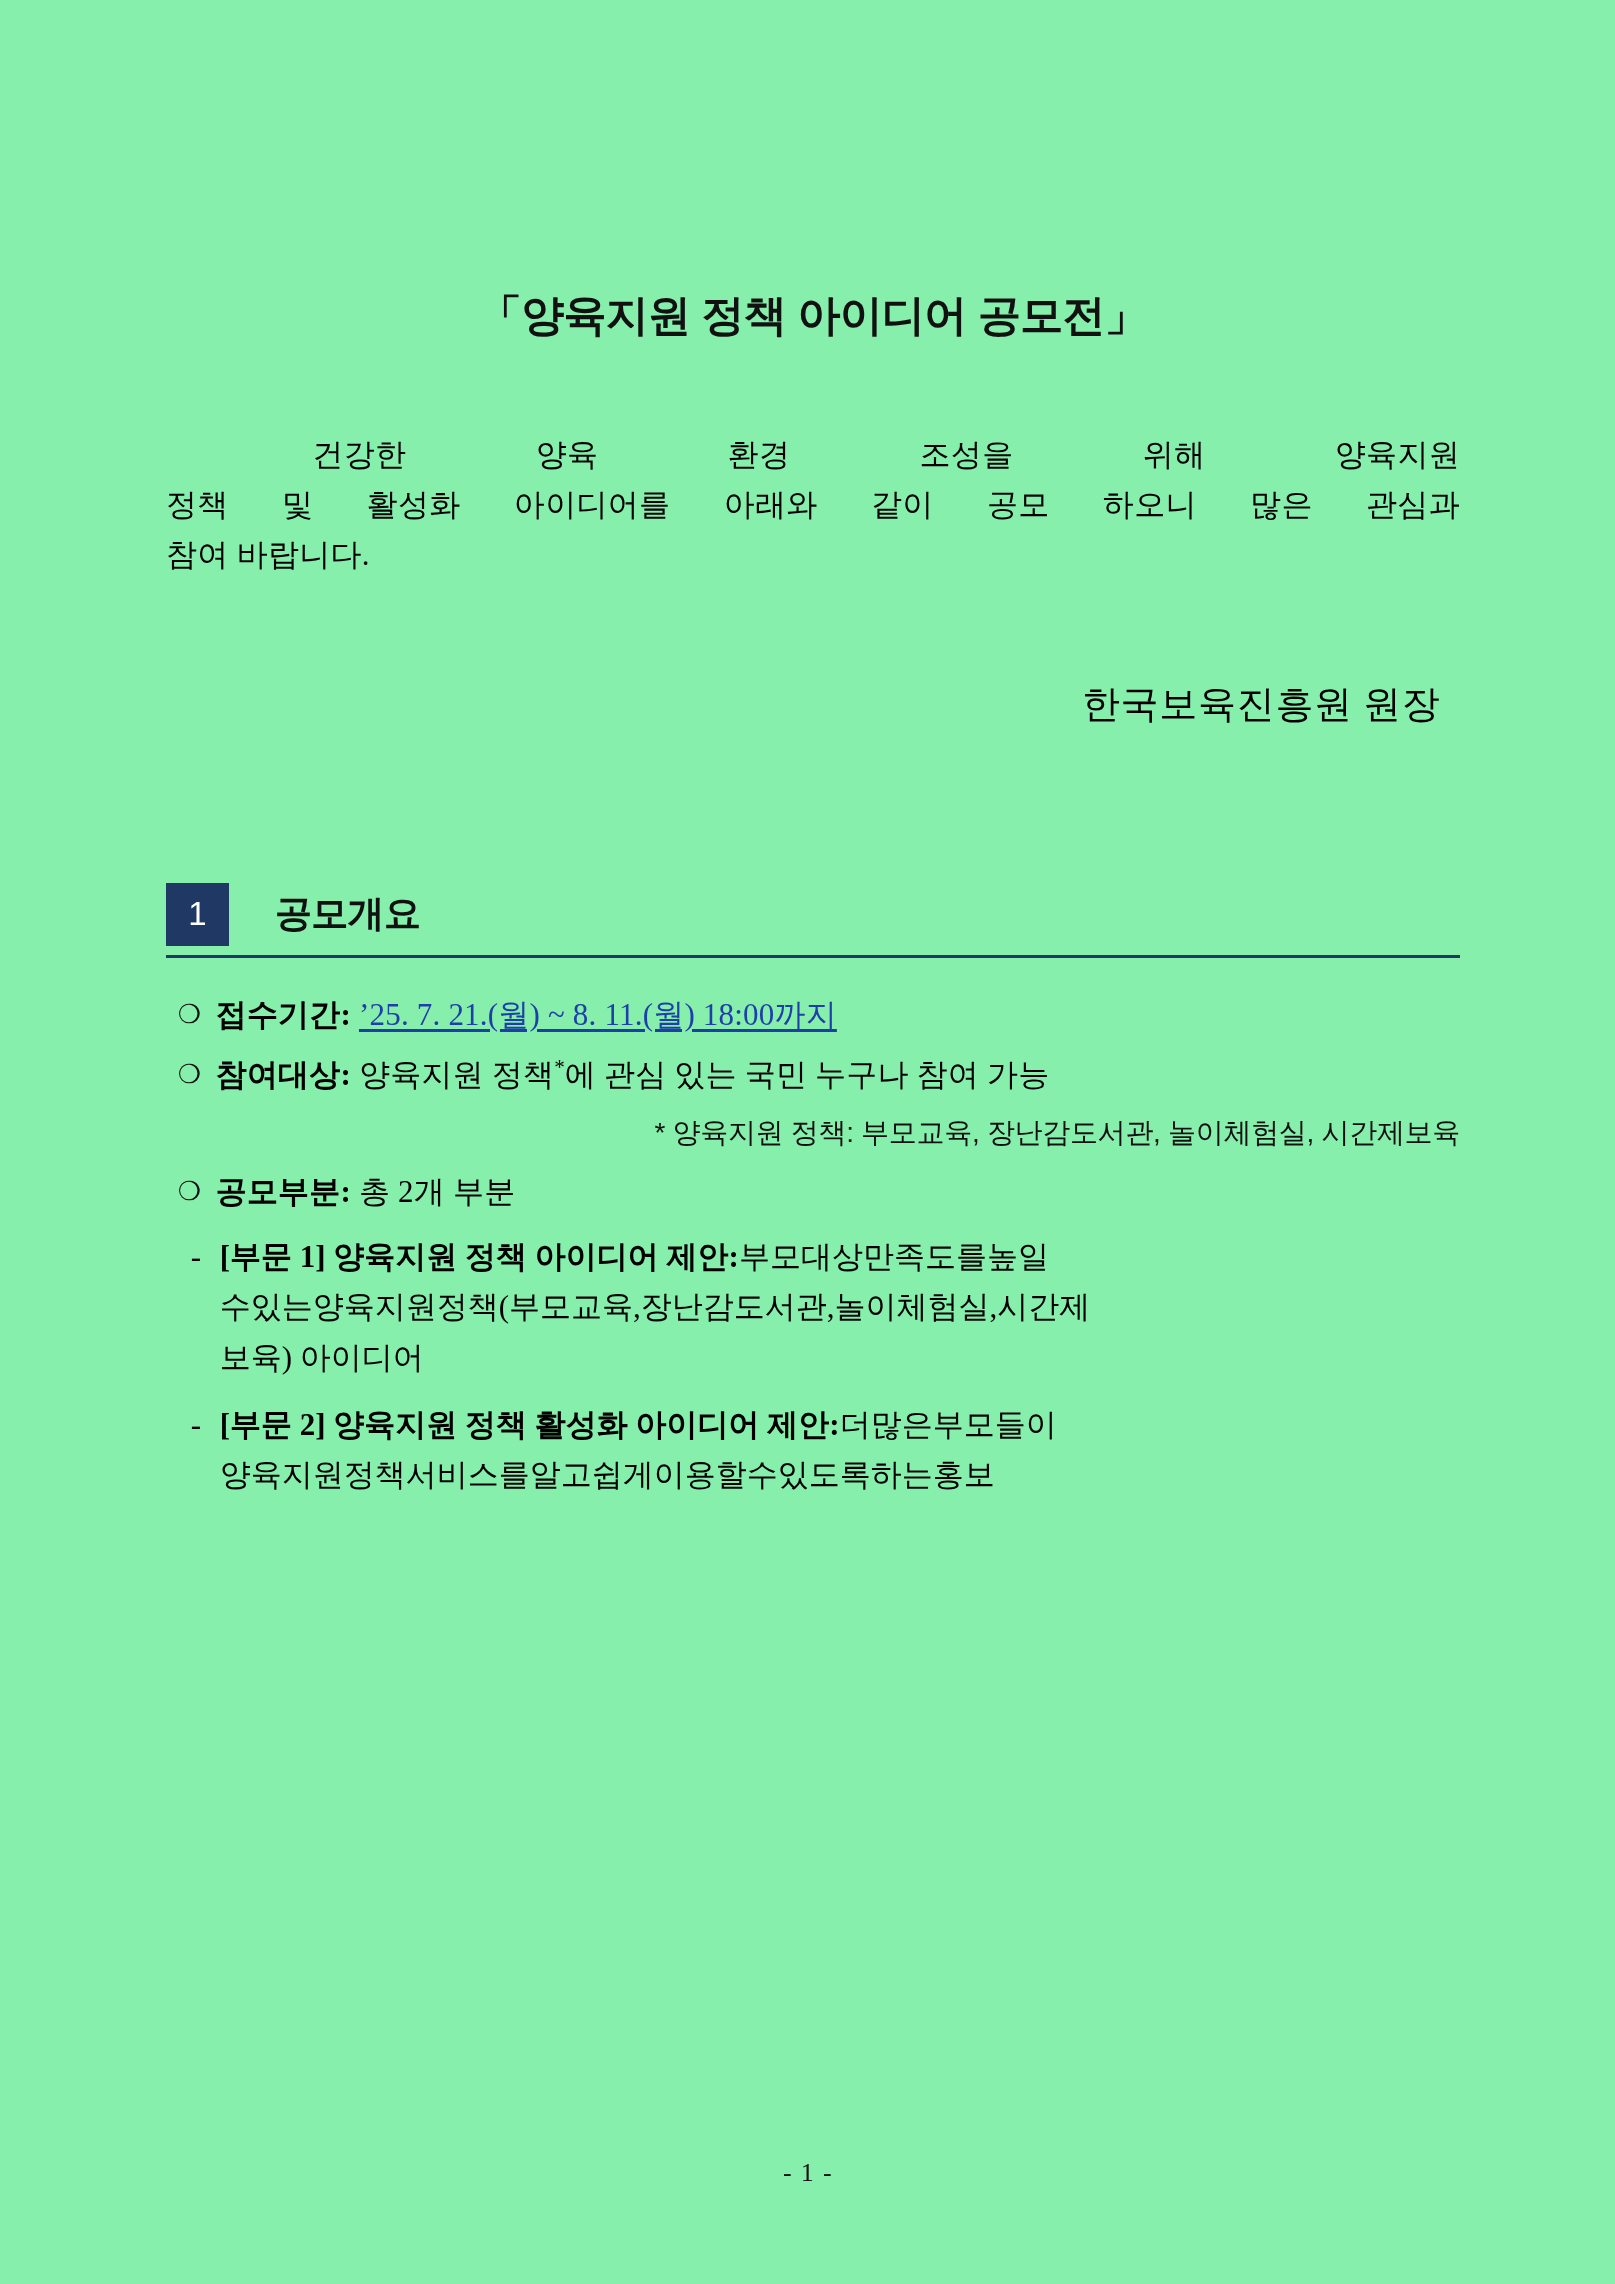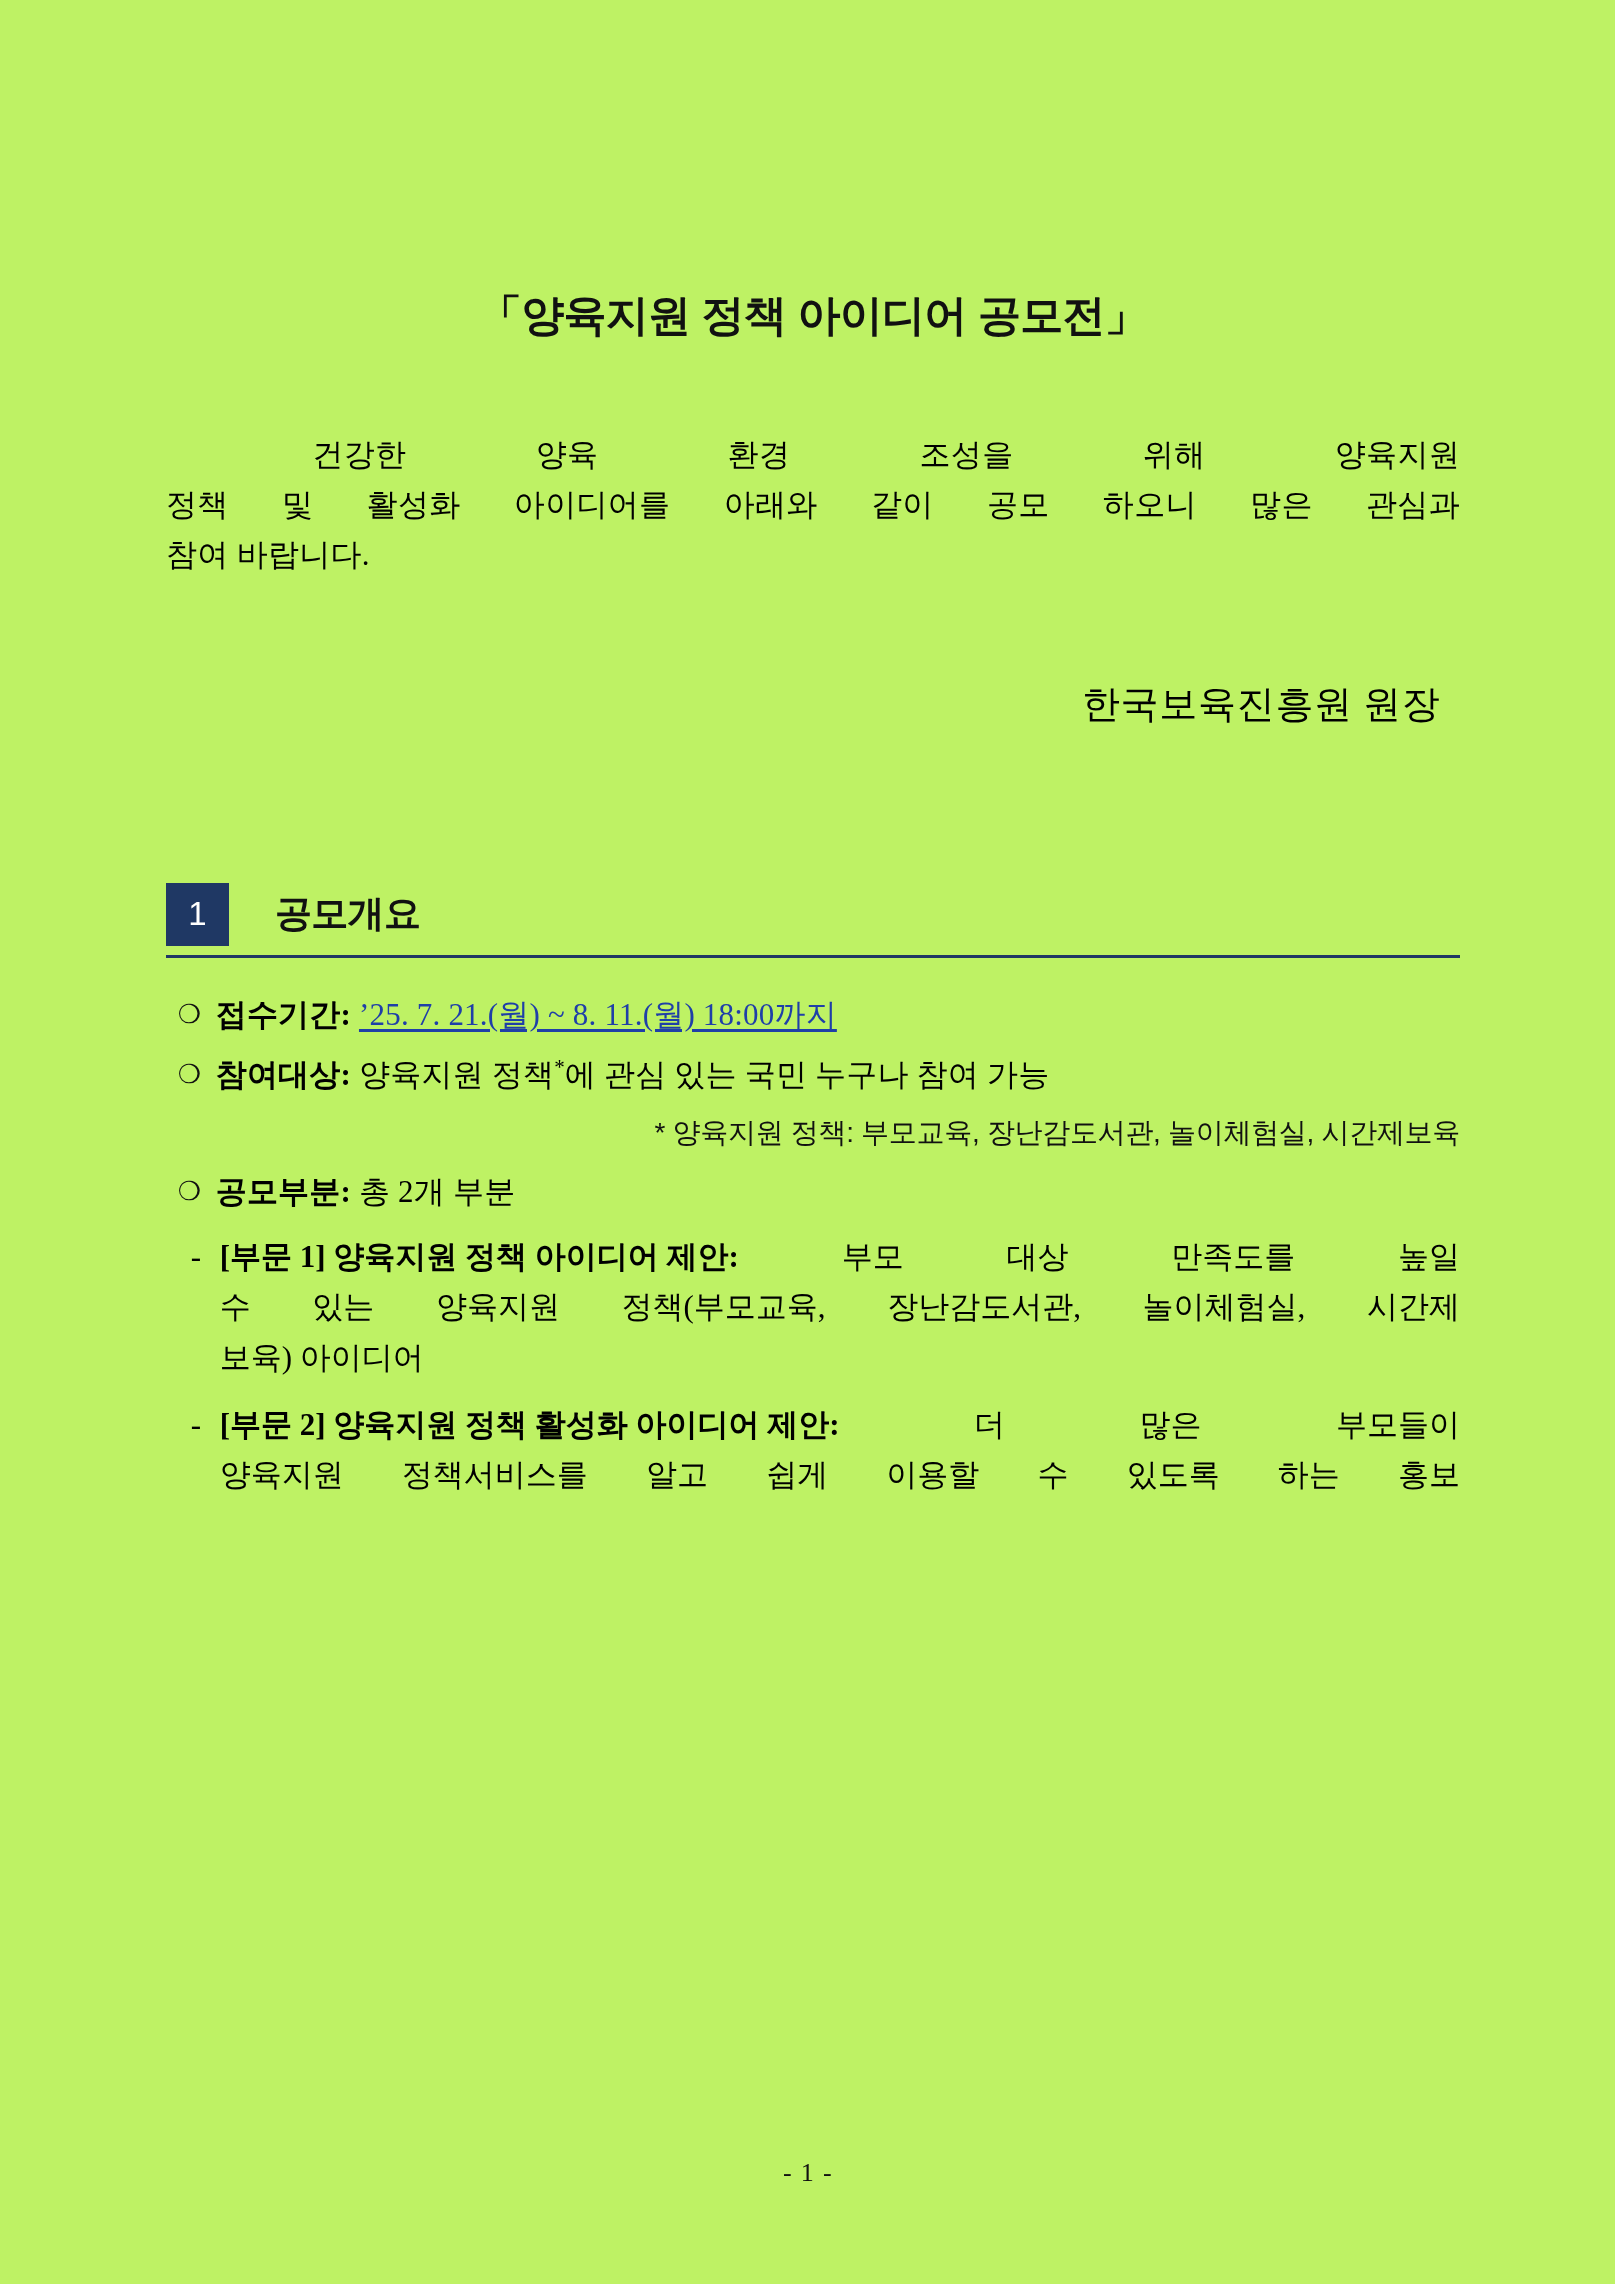--- a/index.html
+++ b/index.html
@@ -8,21 +8,21 @@
     background: #ffffff;
   }
   body {
     font-family: "Liberation Serif", "DejaVu Serif", serif;
     color: #000000;
   }
   .page {
     position: relative;
     width: 1616px;
     height: 2284px;
-    background: #bef264;
+    background: #86efac;
     box-sizing: border-box;
     padding: 0;
     overflow: hidden;
   }
   .content {
     position: absolute;
     left: 166px;
     top: 0;
     width: 1294px;
   }
@@ -151,21 +151,20 @@
   .dash-mark {
     flex: 0 0 auto;
     width: 29px;
   }
   .dash-body {
     flex: 1 1 auto;
     word-break: keep-all;
   }
   .dash-body .line.just {
     display: flex;
-    justify-content: space-between;
     white-space: nowrap;
   }
   .dash-body .line {
     display: block;
     white-space: nowrap;
   }
 
   
   .footer {
     position: absolute;

